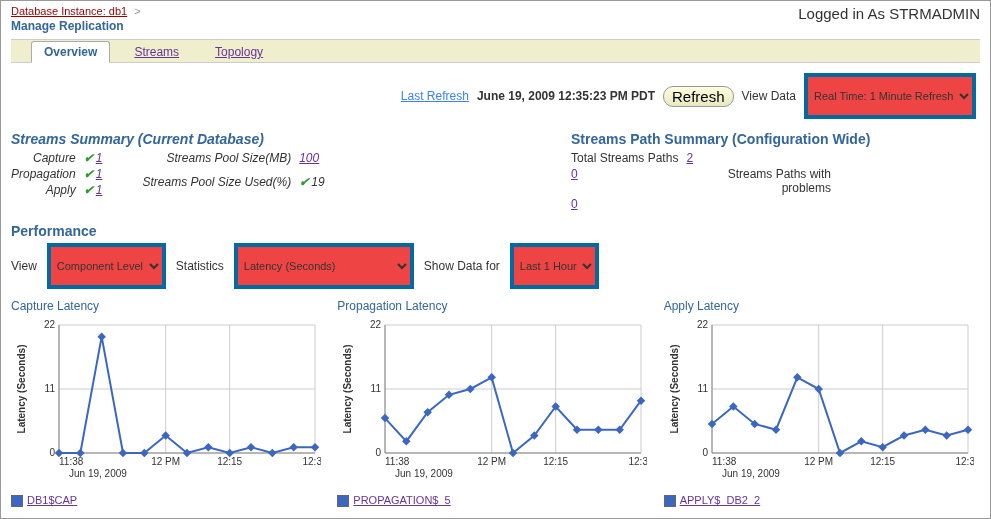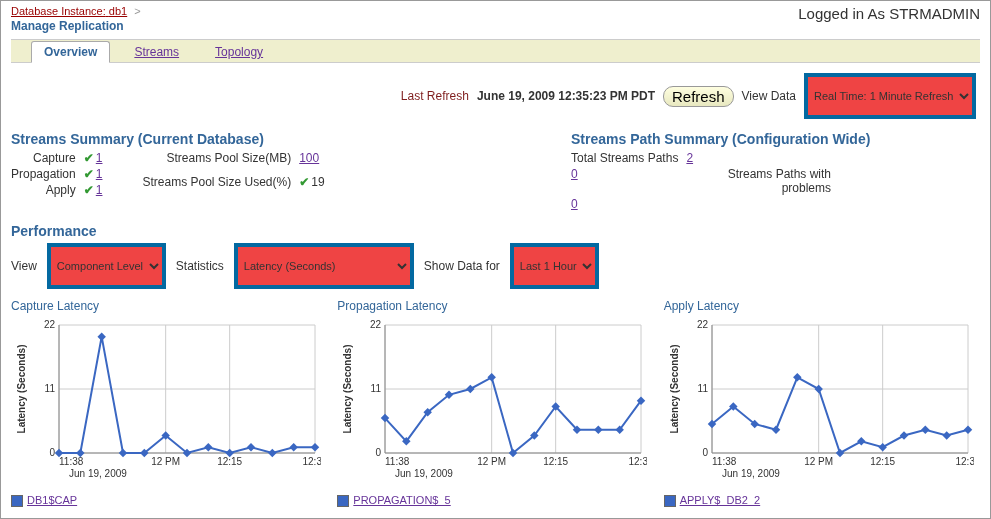--- a/index.html
+++ b/index.html
@@ -56,21 +56,21 @@
   .refresh-row {
     margin-top: 10px;
     text-align: right;
     font-size: 12px;
     display: flex;
     justify-content: flex-end;
     align-items: center;
     gap: 8px;
     padding-right: 4px;
   }
-  .refresh-row .lbl { color: #7f1d1d; }
+  .refresh-row .lbl { color: #3b82f6; text-decoration: underline; }
   .refresh-row .ts { color: #333; font-weight: bold; }
   button.refresh {
     font-size: 15px;
     padding: 1px 8px;
     border: 1px solid #999;
     border-radius: 10px;
     background: linear-gradient(#fefee0, #e8e8c0);
     cursor: pointer;
   }
   select {
@@ -134,21 +134,21 @@
   <span class="lbl">Last Refresh</span>
   <span class="ts">June 19, 2009 12:35:23 PM PDT</span>
   <button class="refresh">Refresh</button>
   <span>View Data</span>
   <select>
     <option>Real Time: 1 Minute Refresh</option>
   </select>
 </div>
 
 <div class="summary-row">
-  <div class="summary-block" style="flex:0 0 500px;">
+  <div class="summary-block" style="flex:0 0 500px;font-style:italic;">
     <div class="section-title">Streams Summary (Current Database)</div>
     <div style="display:flex; gap:40px;">
       <div class="kv-grid">
         <div class="kv-label">Capture</div>
         <div class="kv-val"><span class="ok-icon">✔</span><a href="#" class="num-link">1</a></div>
         <div class="kv-label">Propagation</div>
         <div class="kv-val"><span class="ok-icon">✔</span><a href="#" class="num-link">1</a></div>
         <div class="kv-label">Apply</div>
         <div class="kv-val"><span class="ok-icon">✔</span><a href="#" class="num-link">1</a></div>
       </div>

